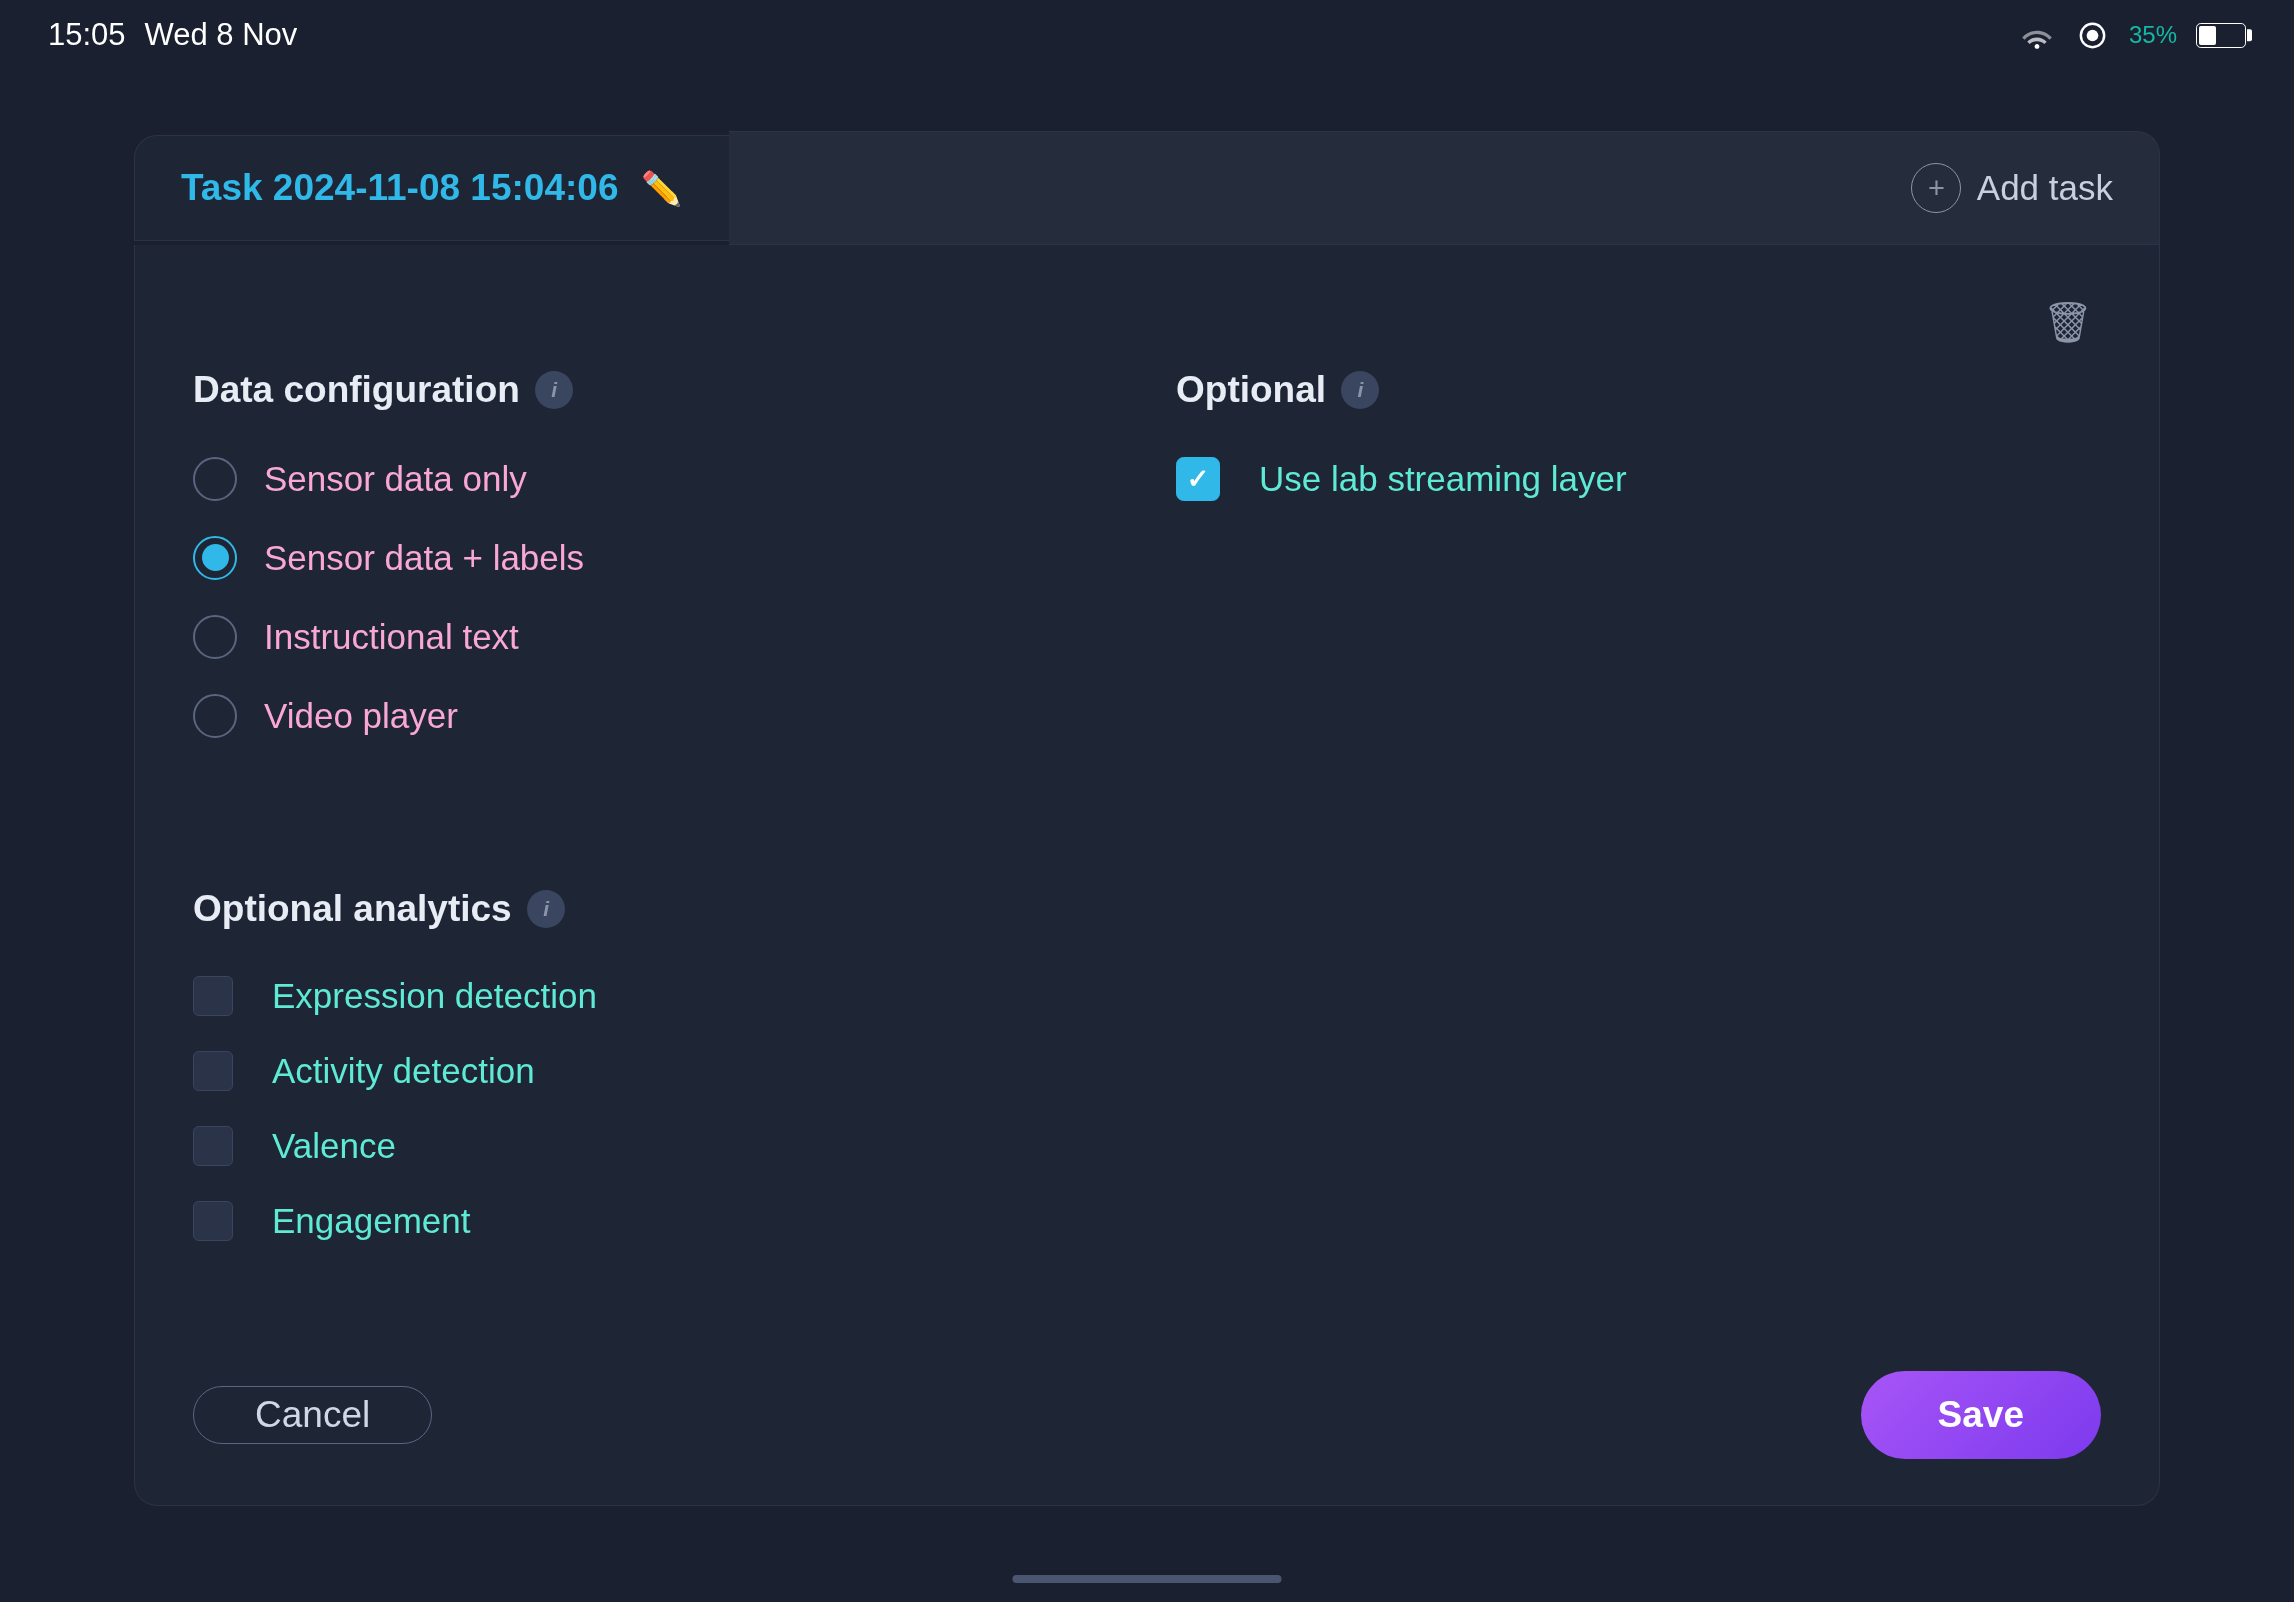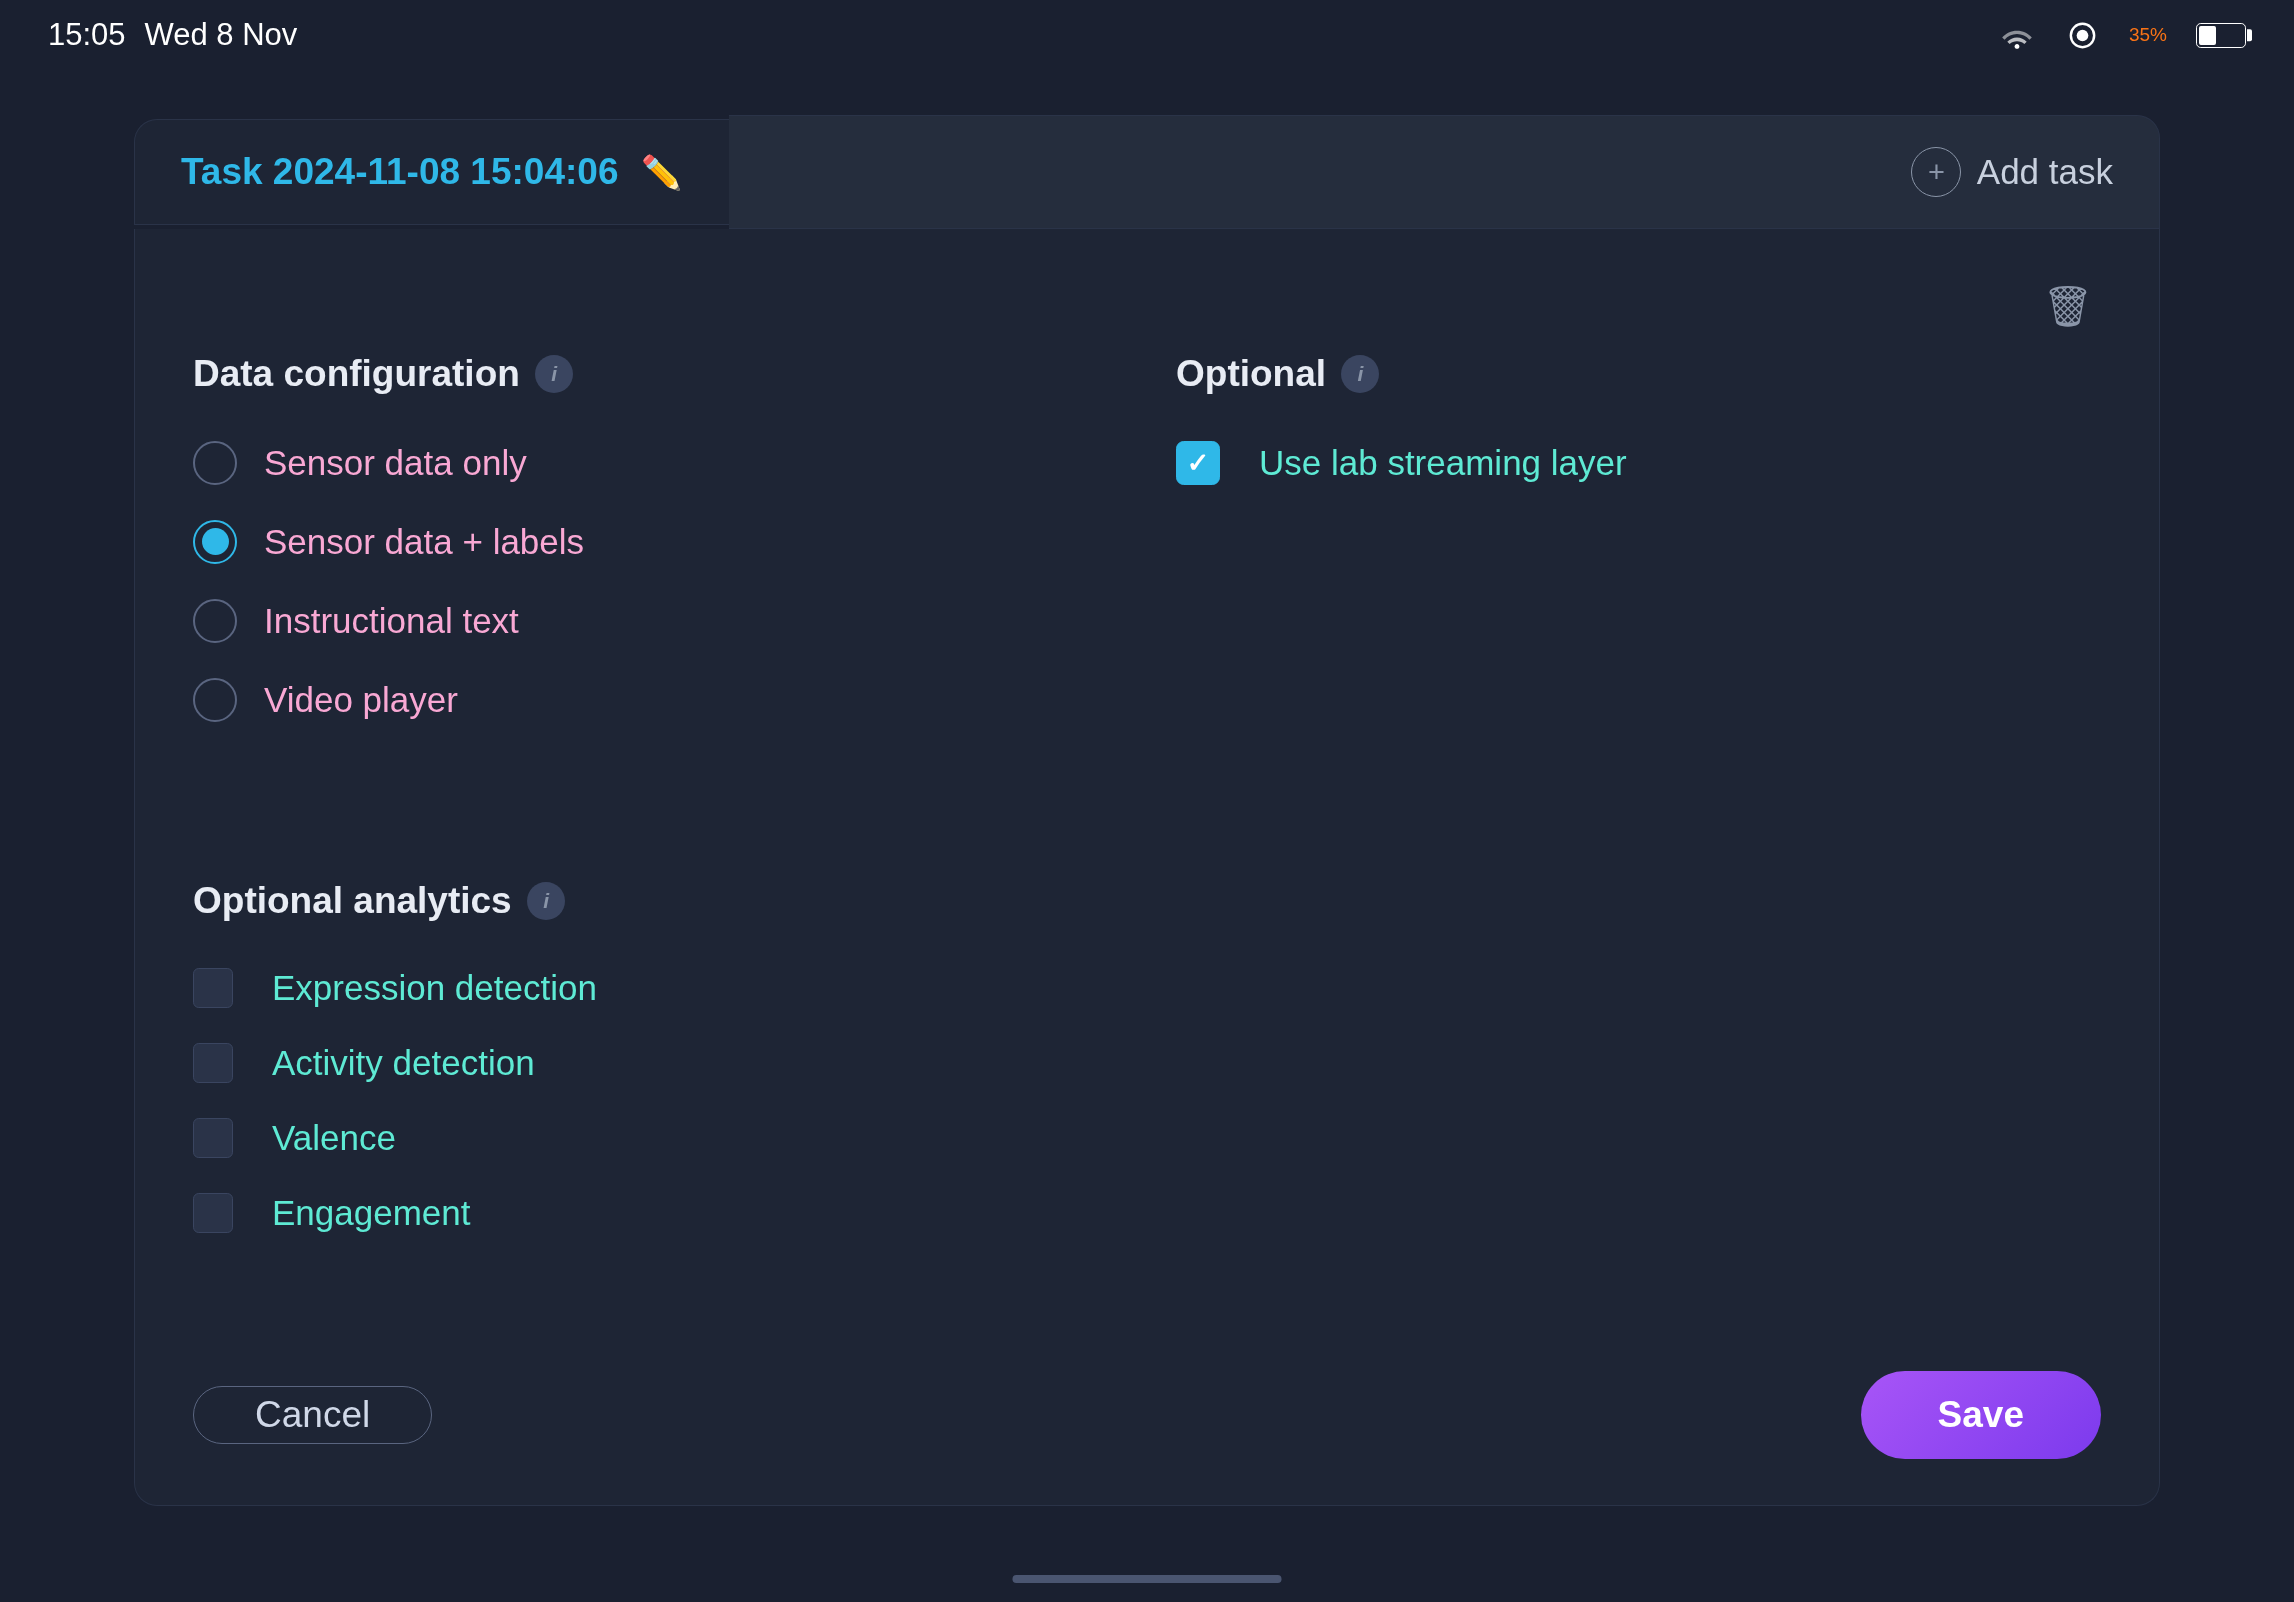--- a/index.html
+++ b/index.html
@@ -31,23 +31,23 @@
       align-items: center;
       gap: 19px;
       font-size: 31px;
       font-weight: 500;
       color: #fff;
     }
 
     .status-right {
       display: flex;
       align-items: center;
-      gap: 29px;
-      font-size: 19px;
-      color: #f97316;
+      gap: 19px;
+      font-size: 24px;
+      color: #14b8a6;
     }
 
     .battery-icon {
       display: inline-flex;
       align-items: center;
       gap: 3.8px;
     }
 
     .battery-body {
       width: 50px;
@@ -90,20 +90,21 @@
       display: flex;
       flex-direction: column;
     }
 
     
     .header-row {
       display: flex;
       align-items: center;
       gap: 0;
       margin-bottom: 0;
+      margin-top: 16px;
     }
 
     .task-name-area {
       display: flex;
       align-items: center;
       gap: 23px;
       background: #1e2535;
       padding: 31px 46px;
       border-radius: 23px 0 0 0;
       border: 1px solid #2a3348;

